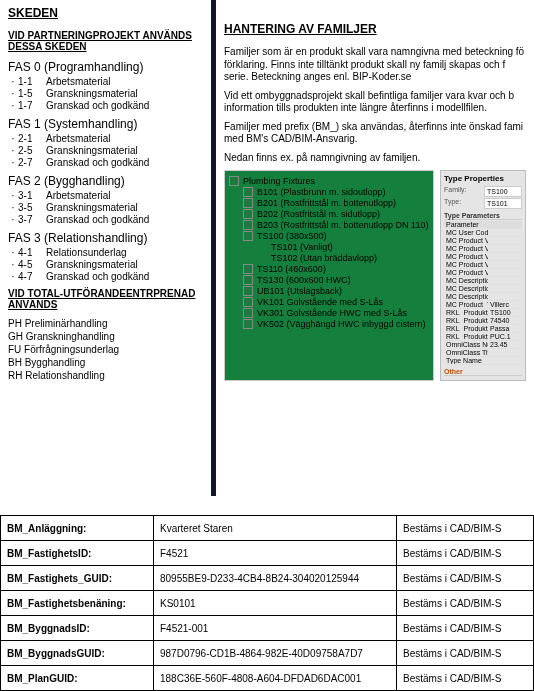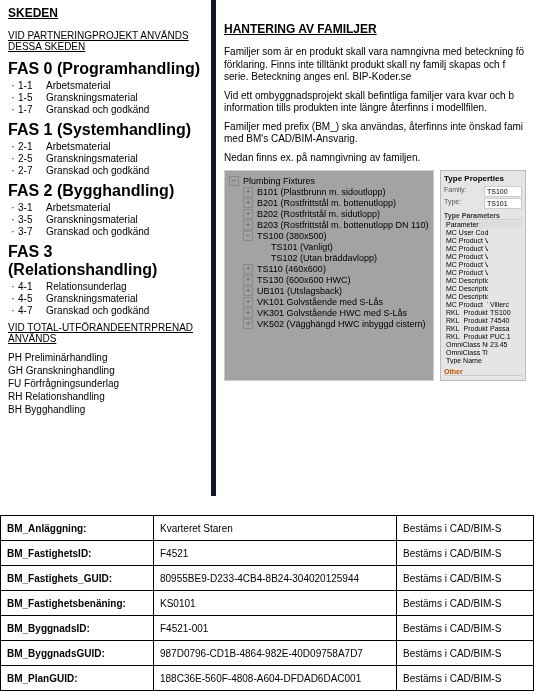--- a/index.html
+++ b/index.html
@@ -1,30 +1,30 @@
 <!DOCTYPE html>
 <html><head>
 <meta charset="utf-8">
 <style>
 html,body{margin:0;padding:0;font-family:Arial,Helvetica,sans-serif;font-size:10px;color:#000;background:#fff}
 .page{width:534px;height:691px;position:relative;border-right:1px solid #000}
 .top{display:flex;height:496px}
 .col-left{width:216px;border-right:5px solid #0f172a;padding:0 8px;box-sizing:border-box}
 .col-right{flex:1;padding:16px 8px;box-sizing:border-box;overflow:hidden}
 h1{font-size:12px;font-weight:bold;text-decoration:underline;margin:6px 0 10px 0}
-h2{font-size:10px;font-weight:normal;text-decoration:underline;margin:6px 0 8px 0}
-.fas-title{font-size:16px;font-weight:bold;margin:6px 0 2px 0}
+h2{font-size:10px;font-weight:bold;text-decoration:underline;margin:6px 0 8px 0}
+.fas-title{font-size:12px;font-weight:normal;margin:6px 0 2px 0}
 .items{margin:0 0 6px 0}
 .item{display:flex;align-items:flex-start;margin:1px 0}
 .item .dash{width:10px;text-align:center}
 .item .code{width:28px}
 .simple-list div{margin:2px 0}
 .para{margin:6px 0;line-height:1.25}
 .imgrow{display:flex;gap:6px;margin-top:6px}
-.tree{width:210px;border:1px solid #ccc;background:#a3a3a3;font-size:9px;padding:4px;box-sizing:border-box}
+.tree{width:210px;border:1px solid #ccc;background:#15803d;font-size:9px;padding:4px;box-sizing:border-box}
 .tree-root{font-weight:normal}
 .tnode{display:flex;align-items:center;margin:1px 0}
 .exp{width:10px;height:10px;border:1px solid #888;font-size:8px;line-height:8px;text-align:center;margin-right:4px;color:#555;box-sizing:border-box}
 .exp.minus::before{content:"−"}
 .exp.plus::before{content:"+"}
 .tlabel{white-space:nowrap;overflow:hidden;text-overflow:ellipsis}
 .indent1{padding-left:14px}
 .indent2{padding-left:28px}
 .props{flex:1;border:1px solid #bbb;background:#e5e5e5;font-size:7px;padding:3px;box-sizing:border-box;min-width:0}
 .props .pt{font-weight:bold;margin-bottom:3px;font-size:8px}
@@ -134,22 +134,22 @@
               <span>Granskad och godkänd</span>
             </div>
         </div>
       </div>
 
       <h2>VID TOTAL-UTFÖRANDEENTRPRENAD ANVÄNDS</h2>
       <div class="simple-list">
         <div>PH Preliminärhandling</div>
         <div>GH Granskninghandling</div>
         <div>FU Förfrågningsunderlag</div>
+        <div>BH Bygghandling</div>
         <div>RH Relationshandling</div>
-        <div>BH Bygghandling</div>
       </div>
     </div>
 
     <div class="col-right">
       <h1>HANTERING AV FAMILJER</h1>
       <div class="para">Familjer som är en produkt skall vara namngivna med beteckning fö förklaring. Finns inte tilltänkt produkt skall ny familj skapas och f serie. Beteckning anges enl. BIP-Koder.se</div>
       <div class="para">Vid ett ombyggnadsprojekt skall befintliga familjer vara kvar och b information tills produkten inte längre återfinns i modellfilen.</div>
       <div class="para">Familjer med prefix (BM_) ska användas, återfinns inte önskad fami med BM's CAD/BIM-Ansvarig.</div>
       <div class="para">Nedan finns ex. på namngivning av familjen.</div>
 

